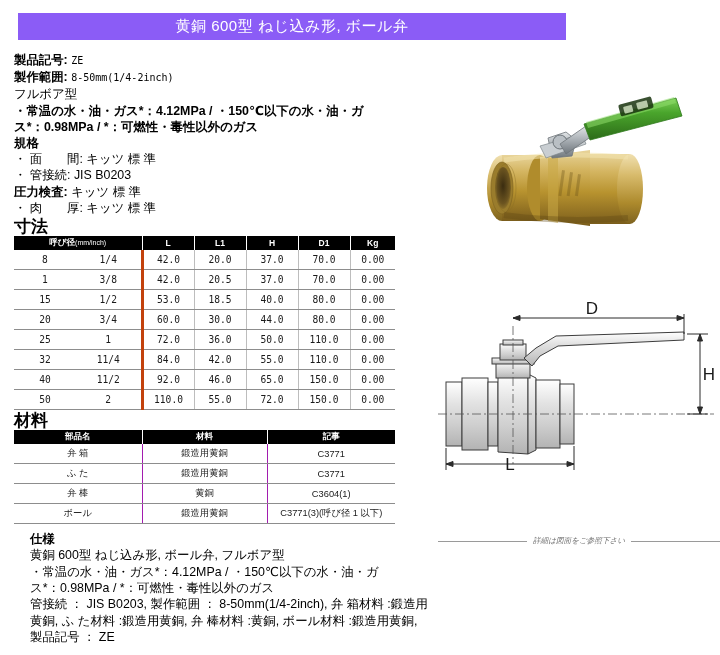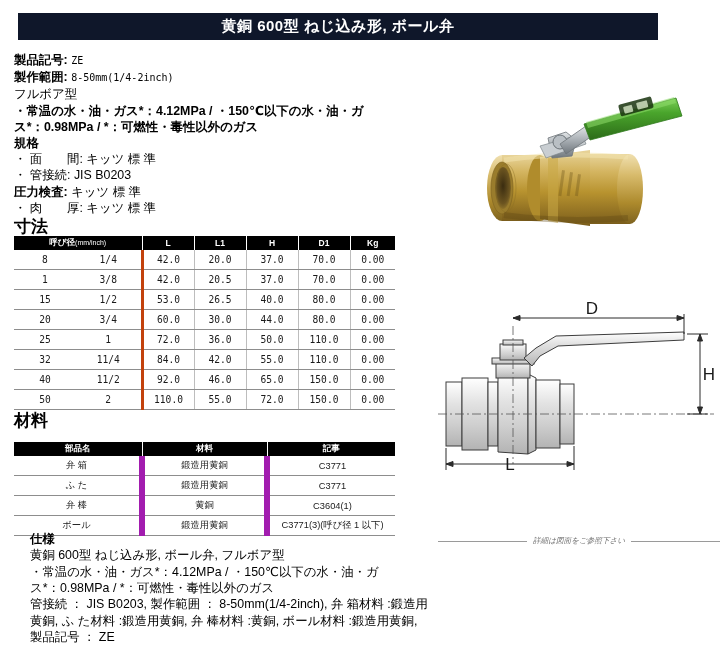--- a/index.html
+++ b/index.html
@@ -19,30 +19,29 @@
     position: relative;
     width: 720px;
     height: 655px;
   }
 
   
   .title-bar {
     position: absolute;
     left: 18px;
     top: 13px;
-    width: 640px;
+    width: 548px;
     height: 27px;
-    background: #0f172a;
+    background: #8b5cf6;
     color: #ffffff;
     display: flex;
     align-items: center;
     justify-content: center;
     font-size: 15px;
     letter-spacing: 0.5px;
-    font-weight: bold;
   }
 
   
   .left-col {
     position: absolute;
     left: 14px;
     top: 52px;
     width: 400px;
   }
   .spec-line {
@@ -68,21 +67,21 @@
     font-size: 17px;
     font-weight: bold;
     line-height: 15px;
     margin-top: 3px;
   }
   table {
     border-collapse: collapse;
     table-layout: fixed;
   }
   table.dims { width: 381px; margin-top: 2px; }
-  table.mats { width: 381px; margin-top: 14px; }
+  table.mats { width: 381px; margin-top: 2px; }
   table th {
     background: #000000;
     color: #ffffff;
     font-size: 8.5px;
     font-weight: bold;
     height: 14px;
     padding: 0;
     text-align: center;
     border-left: 1px solid #ffffff;
   }
@@ -99,21 +98,21 @@
   }
   table td:last-child { border-right: none; }
   table.dims td.nom-mm,
   table.dims td.nom-in {
     border-right: none;
   }
   table.dims td.nom-in { border-right: 3px solid #c2410c; }
   table.mats td {
     font-family: "Liberation Sans", "DejaVu Sans", sans-serif;
     font-size: 9.3px;
-    border-right: 6px solid #a21caf;
+    border-right: 1px solid #a21caf;
   }
   table.mats td:last-child { border-right: none; }
   .th-sub {
     font-size: 7px;
     font-weight: normal;
   }
 
   
   .bottom-spec {
     position: absolute;
@@ -223,21 +222,21 @@
             <td>42.0</td>
             <td>20.5</td>
             <td>37.0</td>
             <td>70.0</td>
             <td>0.00</td>
           </tr>
           <tr>
             <td class="nom-mm">15</td>
             <td class="nom-in">1/2</td>
             <td>53.0</td>
-            <td>26.5</td>
+            <td>18.5</td>
             <td>40.0</td>
             <td>80.0</td>
             <td>0.00</td>
           </tr>
           <tr>
             <td class="nom-mm">20</td>
             <td class="nom-in">3/4</td>
             <td>60.0</td>
             <td>30.0</td>
             <td>44.0</td>

